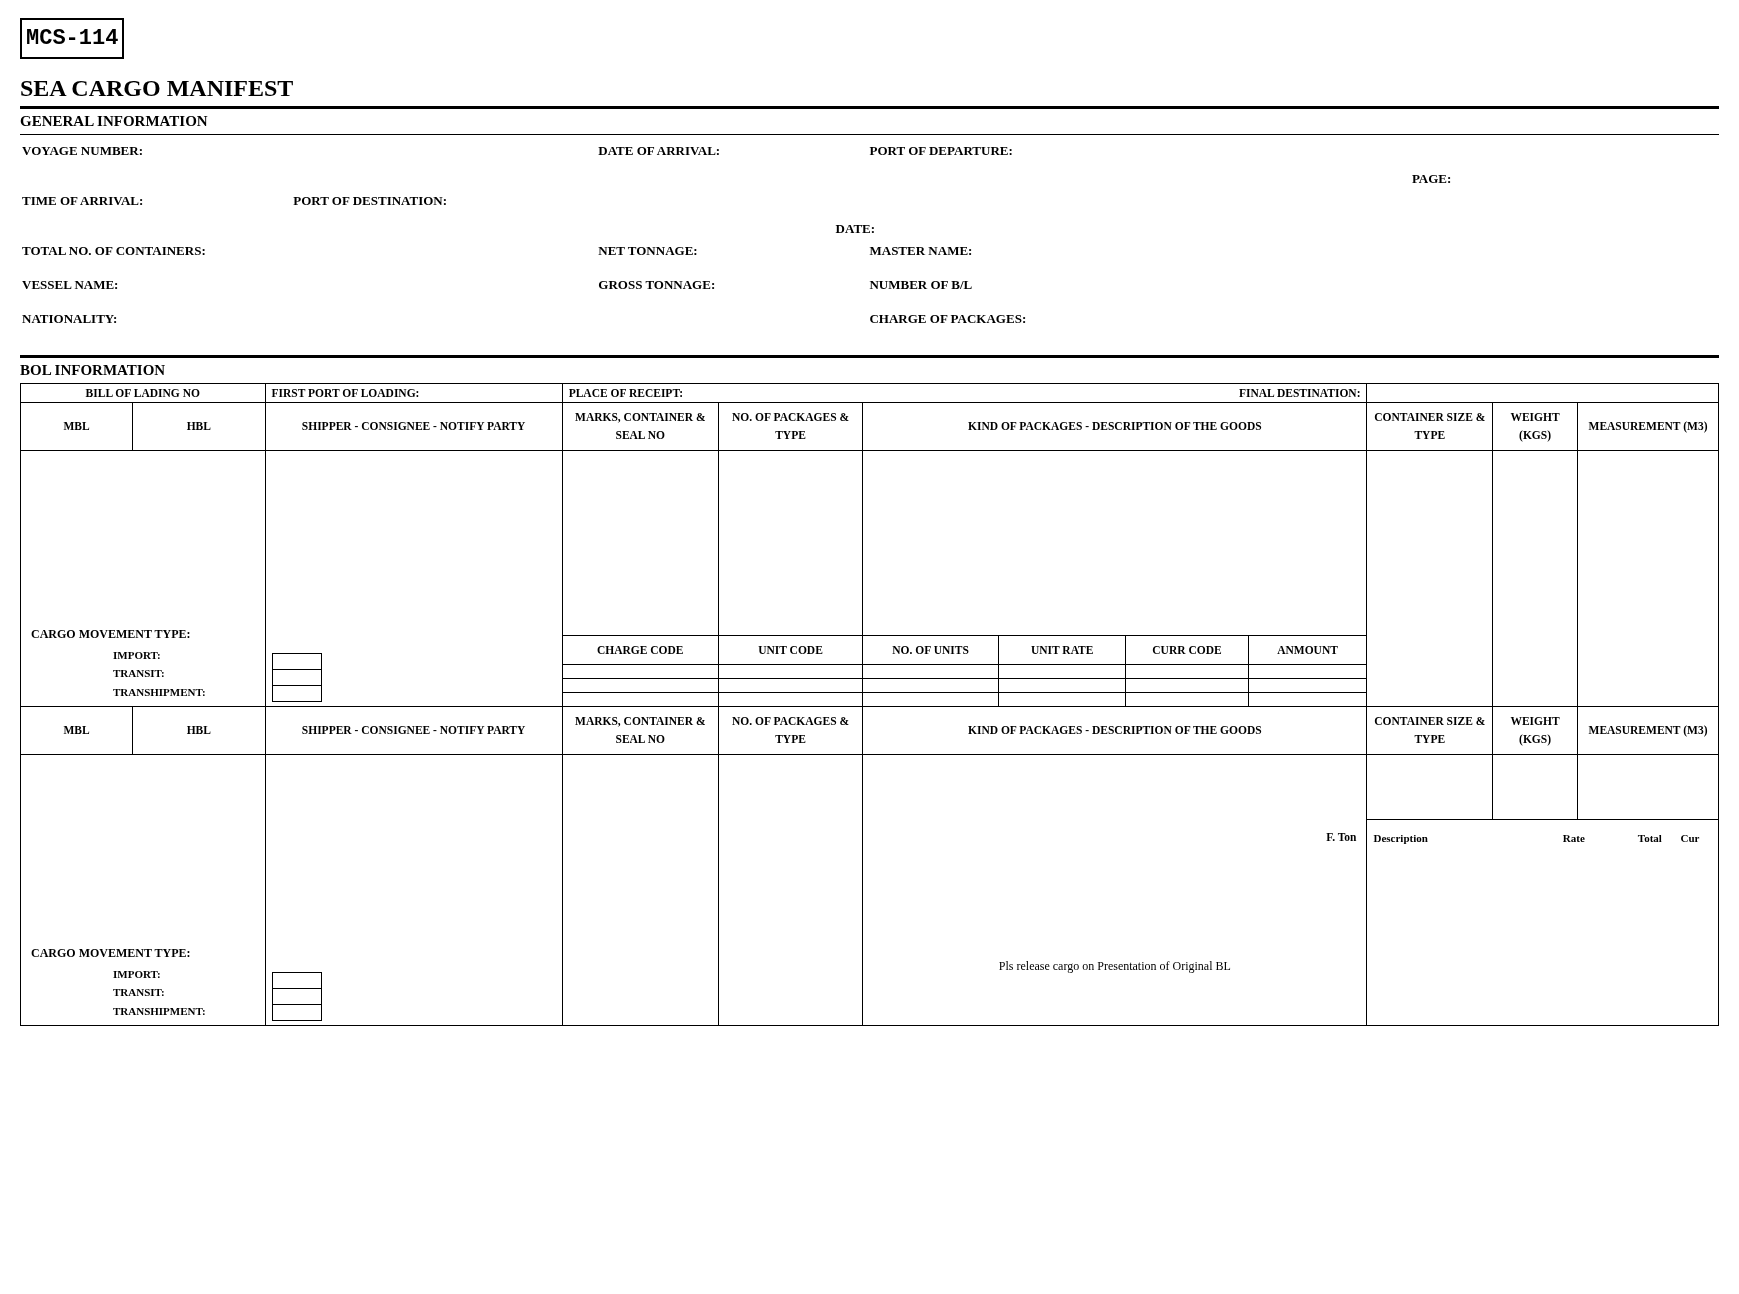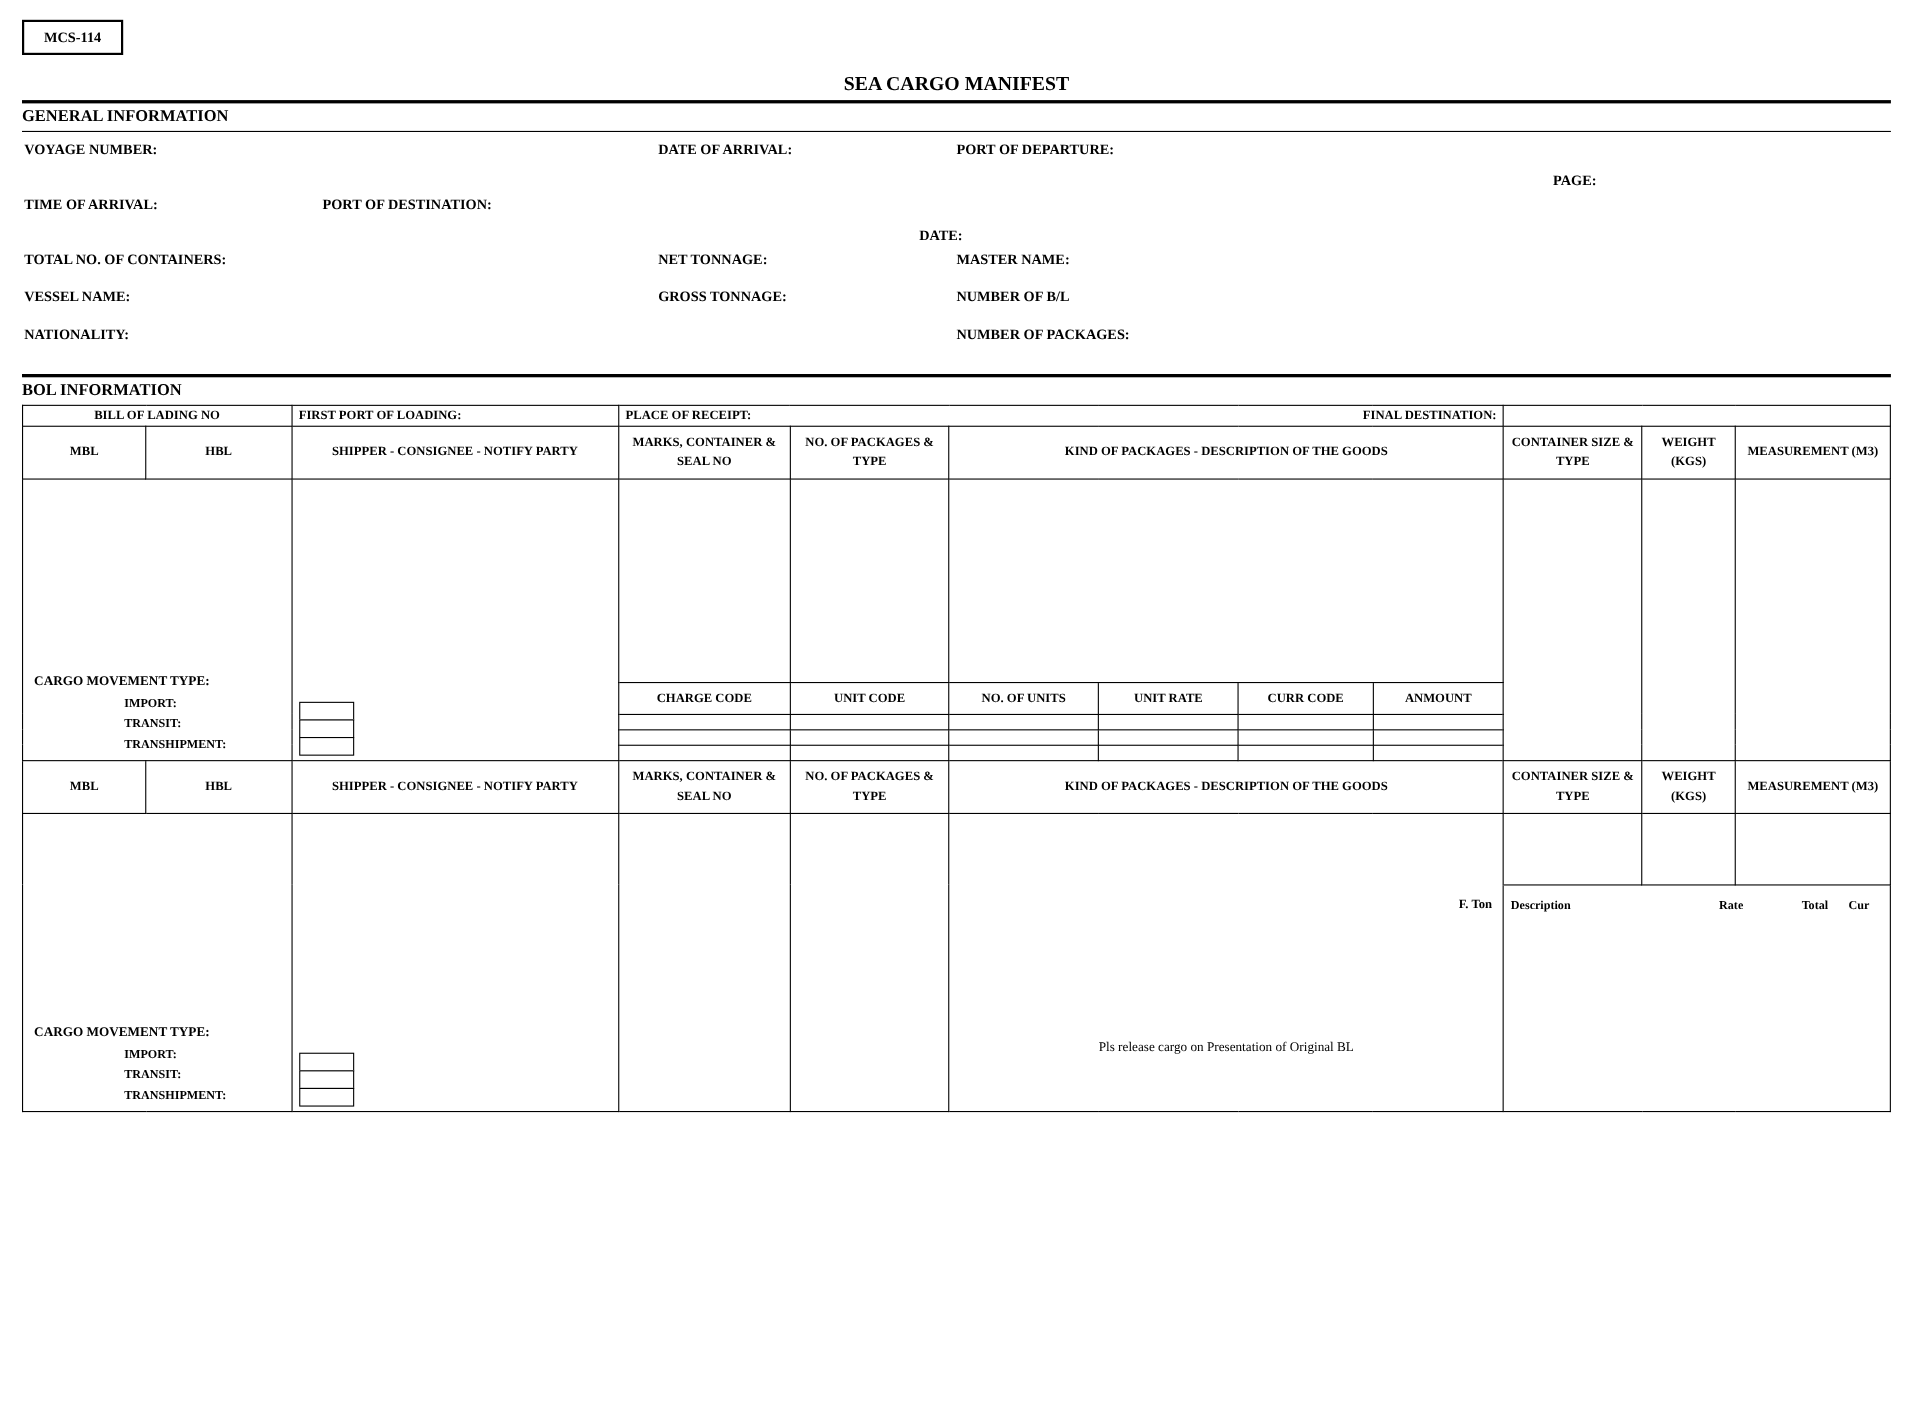--- a/index.html
+++ b/index.html
@@ -7,29 +7,28 @@
     font-family: "Times New Roman", Times, serif;
     margin: 0;
     padding: 18px 20px;
     background: #fff;
     color: #000;
     font-size: 13px;
   }
   .form-code {
     display: inline-block;
     border: 2px solid #000;
-    padding: 6px 18px;
-    font-family: Liberation Serif, serif;
-    font-weight: bold;
-    font-size: 13px;
+    padding: 6px 4px;
+    font-family: Liberation Mono, monospace;
+    font-weight: bold;
+    font-size: 22px;
     margin-bottom: 10px;
   }
   .title {
-    text-align: center;
-    font-size: 18px;
+    font-size: 24px;
     font-weight: bold;
     margin: 6px 0 4px 0;
   }
   .hr-thick { border: none; border-top: 3px solid #000; margin: 2px 0; }
   .hr-thin { border: none; border-top: 1.5px solid #000; margin: 2px 0; }
   .section-heading {
     text-align: left;
     font-weight: bold;
     font-size: 15px;
     margin: 4px 0;
@@ -125,21 +124,21 @@
   </div>
   <div class="gen-row">
     <div class="gc1">VESSEL NAME:</div>
     <div class="gc2">GROSS TONNAGE:</div>
     <div class="gc3">NUMBER OF B/L</div>
     <div class="gc4"></div>
   </div>
   <div class="gen-row">
     <div class="gc1">NATIONALITY:</div>
     <div class="gc2"></div>
-    <div class="gc3">NUMBER OF PACKAGES:</div>
+    <div class="gc3">CHARGE OF PACKAGES:</div>
     <div class="gc4"></div>
   </div>
 </div>
 
 <hr class="hr-thick">
 <div class="section-heading">BOL INFORMATION</div>
 
 <table class="bol">
   <colgroup>
     <col class="w-mbl">

